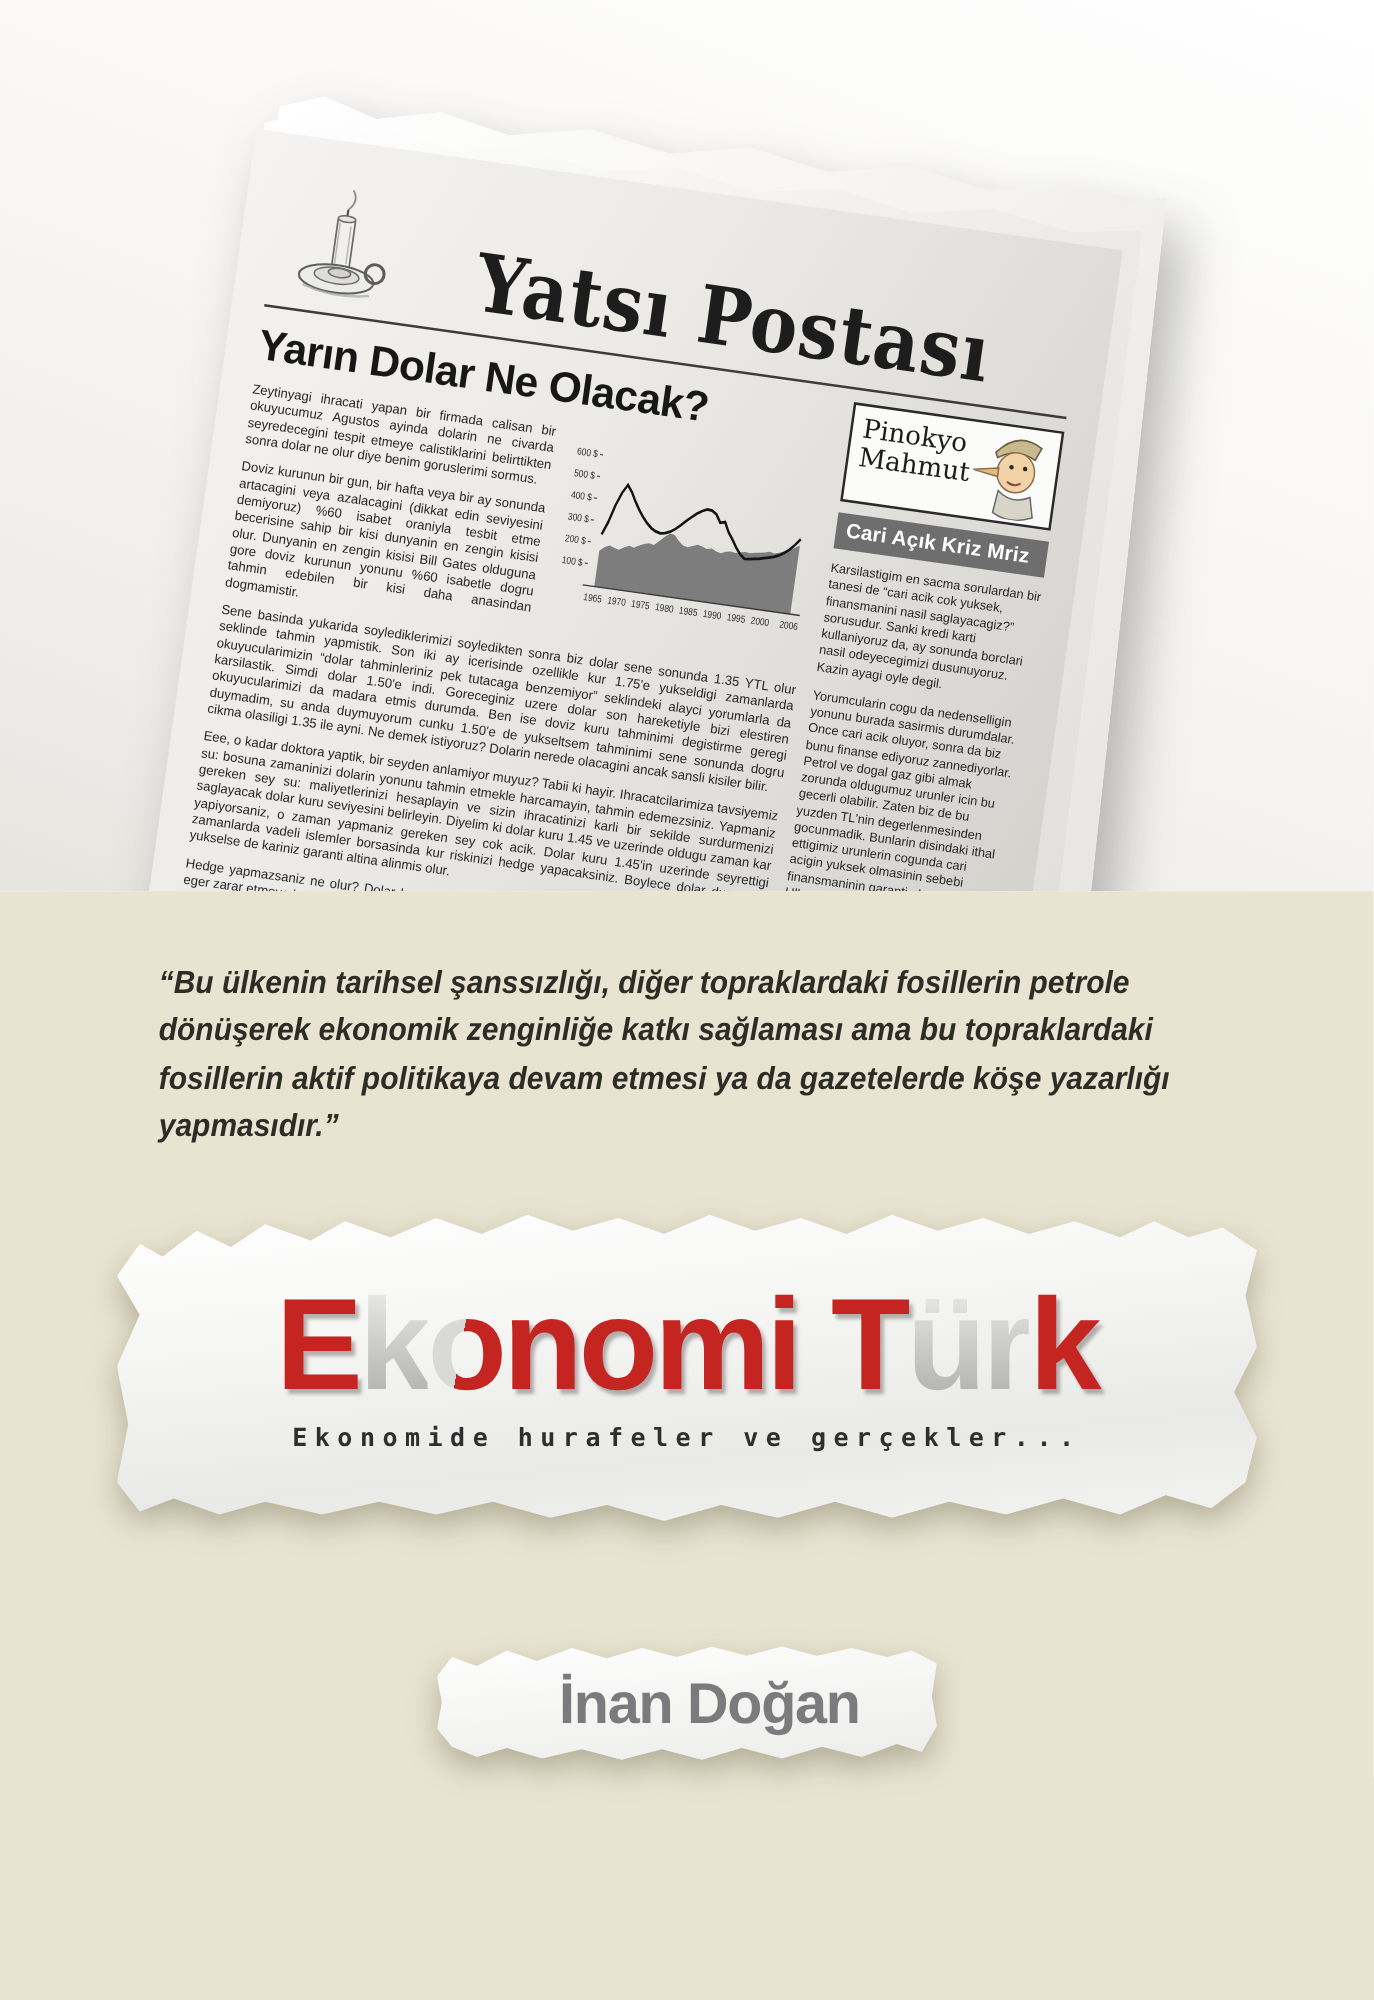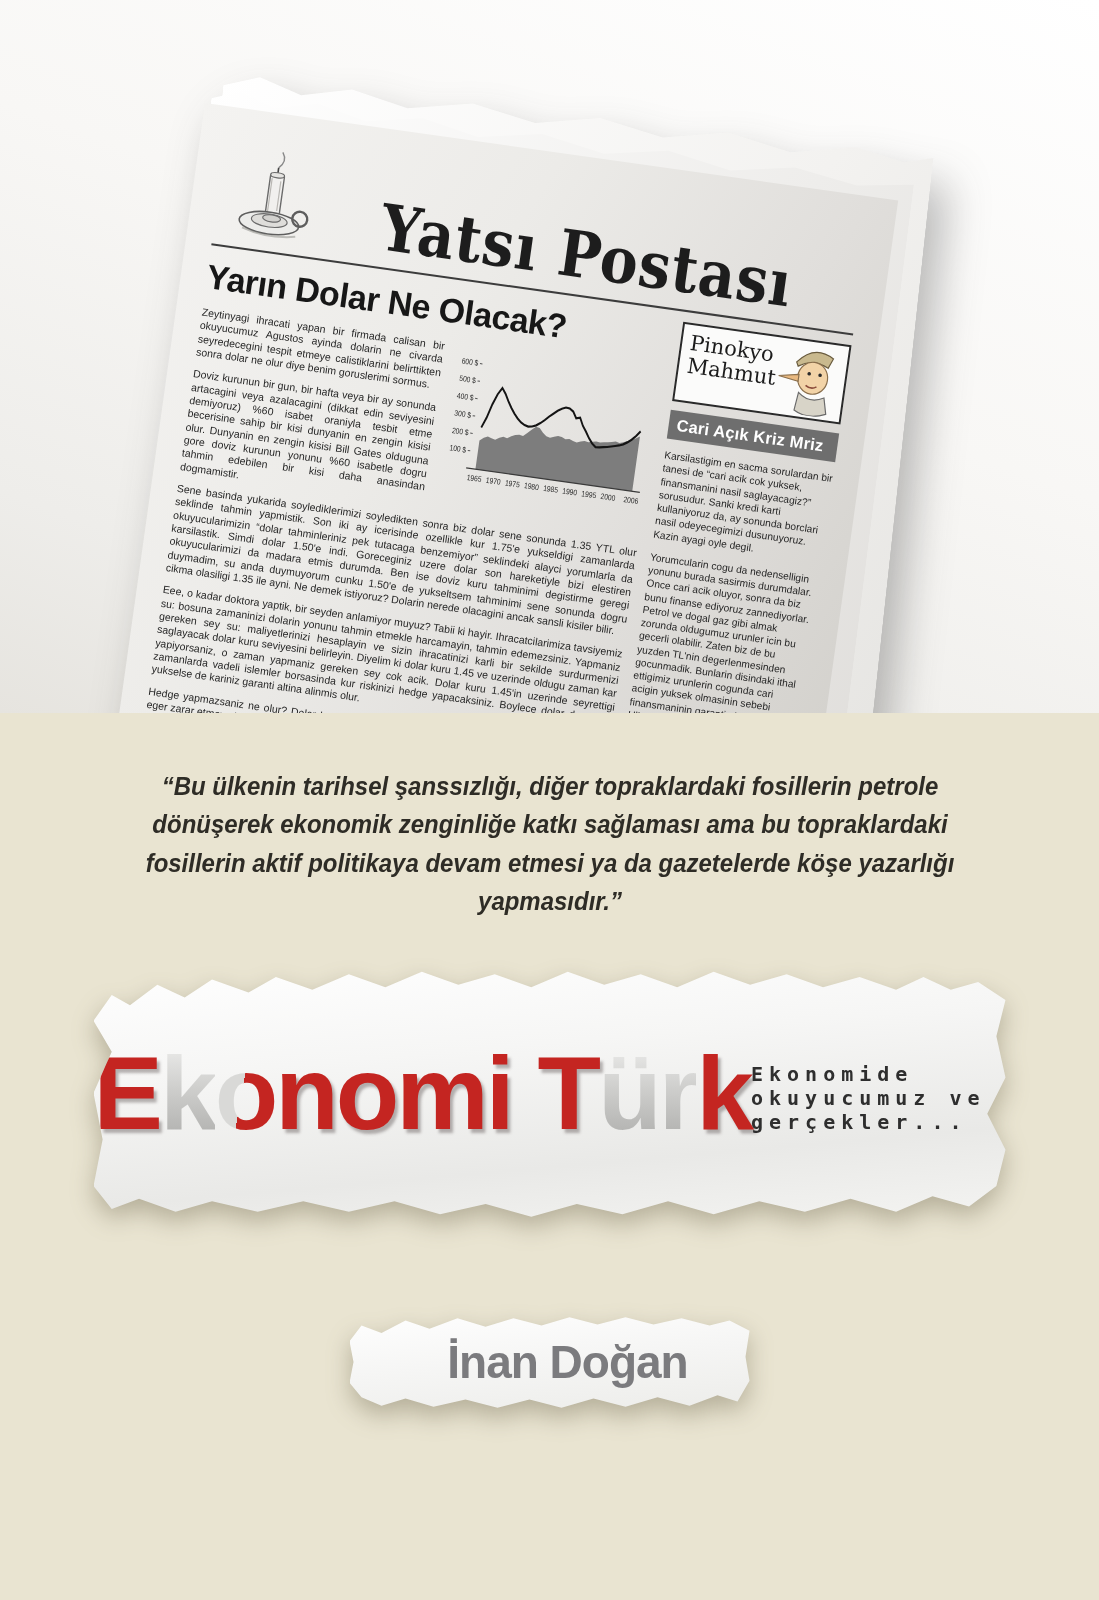--- a/index.html
+++ b/index.html
@@ -33,27 +33,27 @@
   .np-side{font-size:10px;}
   .pinokyo-box{position:relative;border:2px solid #2a2a2a;background:#fbfbfa;padding:7px 8px;height:62px;}
   .pinokyo-name{font-family:"DejaVu Serif",serif;font-size:21px;line-height:1.1;color:#1c1c1c;width:90px;}
   .pinokyo-icon{position:absolute;right:2px;top:2px;width:66px;height:72px;}
   .side-banner{margin:9px 0 10px;background:#6e6e6e;color:#ffffff;font-weight:bold;
     font-size:16.5px;padding:5px 8px;letter-spacing:.2px;}
   .np-side p{font-size:10.2px;line-height:1.3;text-align:left;margin:0 0 10px;}
 
   
   .bottom-section{position:relative;height:887px;background:#e9e4d1;}
-  .quote{width:900px;margin:0 auto;padding-top:54px;text-align:center;
+  .quote{width:900px;margin:0 auto;padding-top:54px;
     font-style:italic;font-size:25.5px;line-height:1.5;color:#2e2c26;}
   .quote .q-inner{display:inline-block;transform:scaleX(.94);font-weight:600;}
 
   .strip-wrap{filter:drop-shadow(0 10px 12px rgba(95,88,60,.38));}
   .strip-wrap.big{width:912px;margin:44px auto 0;}
-  .torn-big{height:258px;display:flex;flex-direction:row;align-items:center;justify-content:center;
+  .torn-big{height:258px;display:flex;flex-direction:column;align-items:center;justify-content:center;
     background:linear-gradient(175deg,#ffffff 0%,#f6f6f5 35%,#e9e9e7 72%,#f4f4f2 100%);
     clip-path:polygon(0% 22%,2% 12%,4% 16%,7% 8%,10% 13%,13% 6%,17% 11%,20% 5%,24% 10%,28% 4%,32% 9%,36% 3%,40% 8%,44% 4%,48% 9%,52% 3%,56% 8%,60% 4%,64% 9%,68% 3%,72% 8%,76% 4%,80% 9%,84% 5%,88% 10%,91% 5%,94% 10%,97% 7%,100% 14%,99% 28%,100% 44%,98% 58%,100% 72%,99% 86%,96% 94%,92% 90%,88% 96%,83% 91%,78% 96%,73% 92%,68% 97%,63% 92%,58% 97%,53% 93%,48% 98%,43% 93%,38% 97%,33% 92%,28% 96%,23% 92%,18% 96%,13% 92%,9% 96%,5% 91%,2% 95%,0% 86%,1% 68%,0% 50%,2% 34%);}
   .book-title{font-size:104px;font-weight:bold;letter-spacing:-3px;line-height:1;
     font-family:"Liberation Sans",sans-serif;white-space:pre;}
   .book-title .tl-red{color:var(--title-red,#c42521);text-shadow:3px 4px 3px rgba(70,60,60,.38);}
   .book-title .tl-silver{background:linear-gradient(180deg,#f2f2f1 0%,#cfcfcd 45%,#a9a9a7 100%);
     -webkit-background-clip:text;background-clip:text;color:transparent;}
   .book-title .tl-split{background:linear-gradient(100deg,#d9d9d7 0 46%,var(--title-red,#c42521) 46%);
     -webkit-background-clip:text;background-clip:text;color:transparent;}
   .book-subtitle{margin-top:10px;font-family:"DejaVu Sans Mono",monospace;font-weight:bold;
@@ -161,21 +161,21 @@
     </div>
   </div>
 
   <div class="bottom-section" style="background: rgb(233, 228, 209);">
 
     <p class="quote"><span class="q-inner">“Bu ülkenin tarihsel şanssızlığı, diğer topraklardaki fosillerin petrole dönüşerek ekonomik zenginliğe katkı sağlaması ama bu topraklardaki fosillerin aktif politikaya devam etmesi ya da gazetelerde köşe yazarlığı yapmasıdır.”</span></p>
 
     <div class="strip-wrap big">
       <div class="strip torn-big">
         <div class="book-title"><span class="tl-red">E</span><span class="tl-silver">k</span><span class="tl-split">o</span><span class="tl-red">n</span><span class="tl-red">o</span><span class="tl-red">m</span><span class="tl-red">i</span><span class="tl-red"> </span><span class="tl-red">T</span><span class="tl-silver">ü</span><span class="tl-silver">r</span><span class="tl-red">k</span></div>
-        <div class="book-subtitle">Ekonomide okuyucumuz ve gerçekler...</div>
+        <div class="book-subtitle">Ekonomide hurafeler ve gerçekler...</div>
       </div>
     </div>
 
     <div class="strip-wrap author">
       <div class="strip torn-author">
         <div class="author-name">İnan Doğan</div>
       </div>
     </div>
 
   </div>

